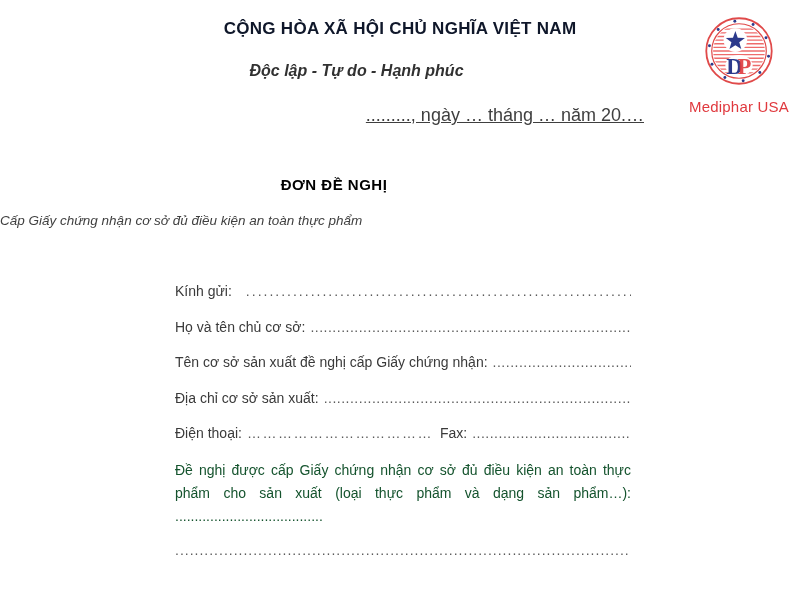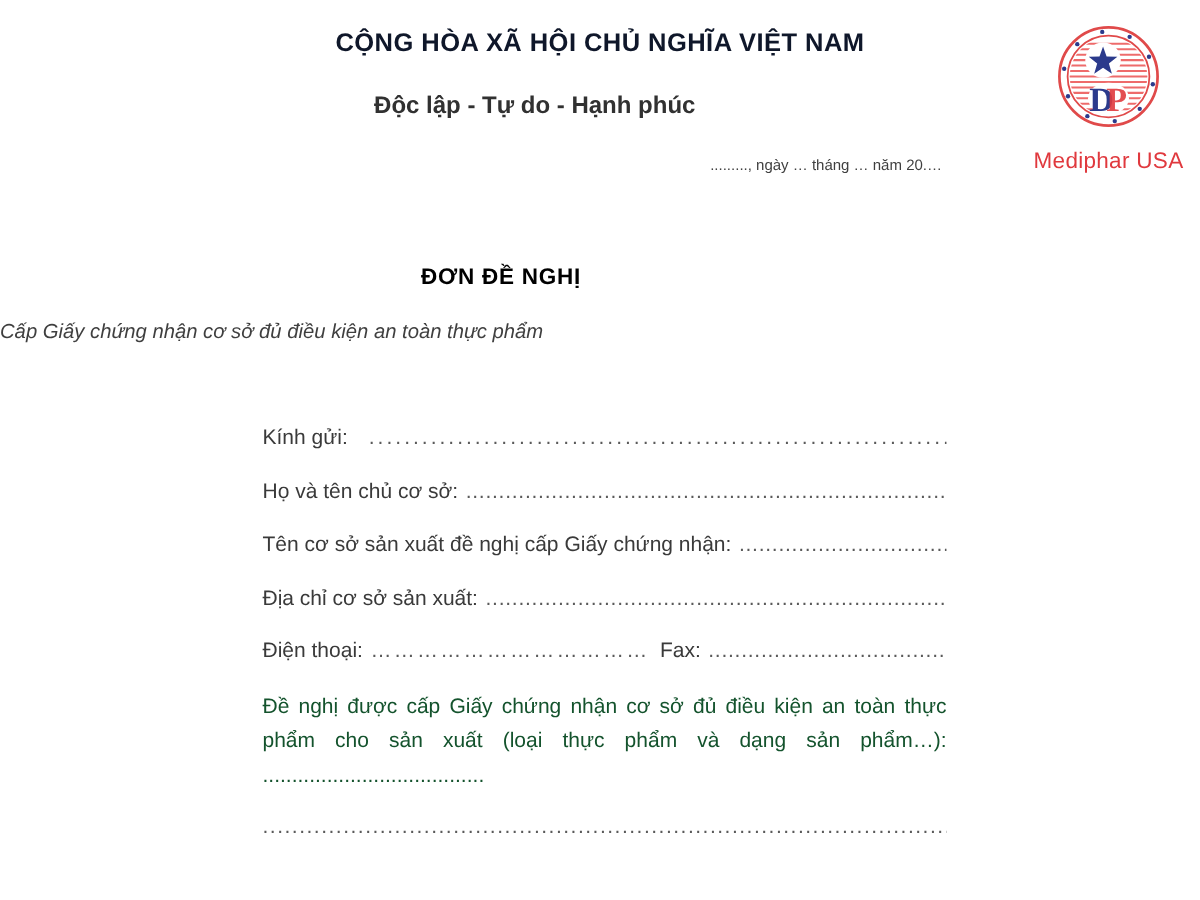--- a/index.html
+++ b/index.html
@@ -7,25 +7,25 @@
   .page {
     position:relative; width:800px; height:600px; background:#ffffff;
     font-family:"Liberation Sans", sans-serif; color:#3a3a3a; overflow:hidden;
   }
   .national-title {
     position:absolute; top:19px; left:0; width:800px; text-align:center;
     font-size:17px; font-weight:bold; color:#0f172a; letter-spacing:0.3px;
   }
   .motto {
     position:absolute; top:62px; left:0; width:713px; text-align:center;
-    font-size:16px; font-weight:bold; color:#313131;
+    font-size:16px; font-weight:bold; color:#313131;font-style:italic;
   }
   .date-line {
-    position:absolute; top:105px; right:172px;
-    font-size:10px; color:#3f3f3f;
+    position:absolute; top:105px; right:156px;
+    font-size:18px; color:#3f3f3f;text-decoration:underline;
   }
   .doc-title {
     position:absolute; top:176px; left:0; width:668px; text-align:center;
     font-size:15px; font-weight:bold; color:#000000; letter-spacing:0.5px;
   }
   .doc-subtitle {
     position:absolute; top:213px; left:0; width:800px; text-align:left;
     font-size:13.5px; font-style:italic; color:#3f3f3f;
   }
   .form-body {

